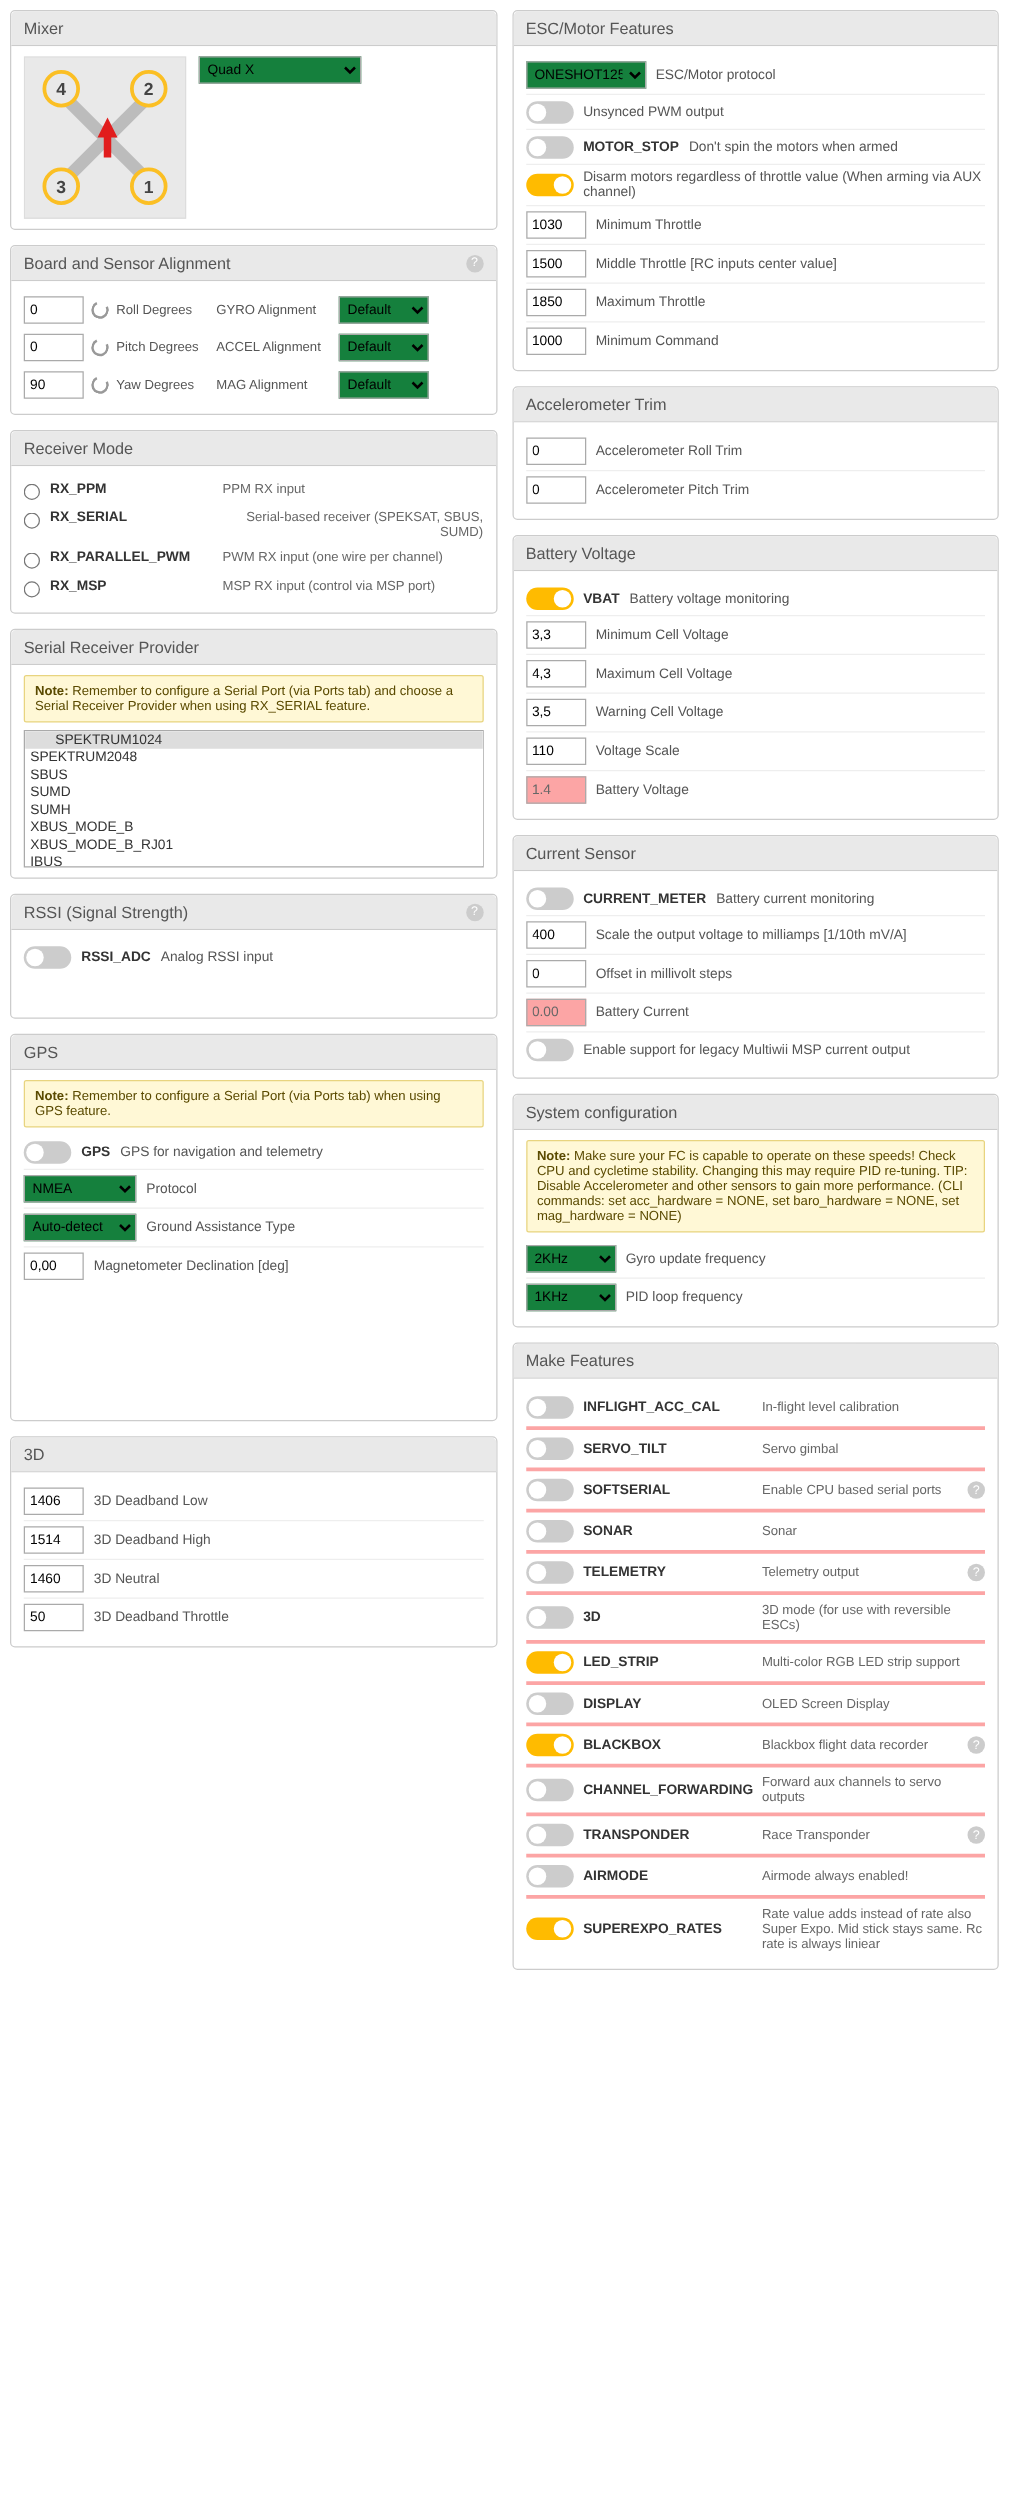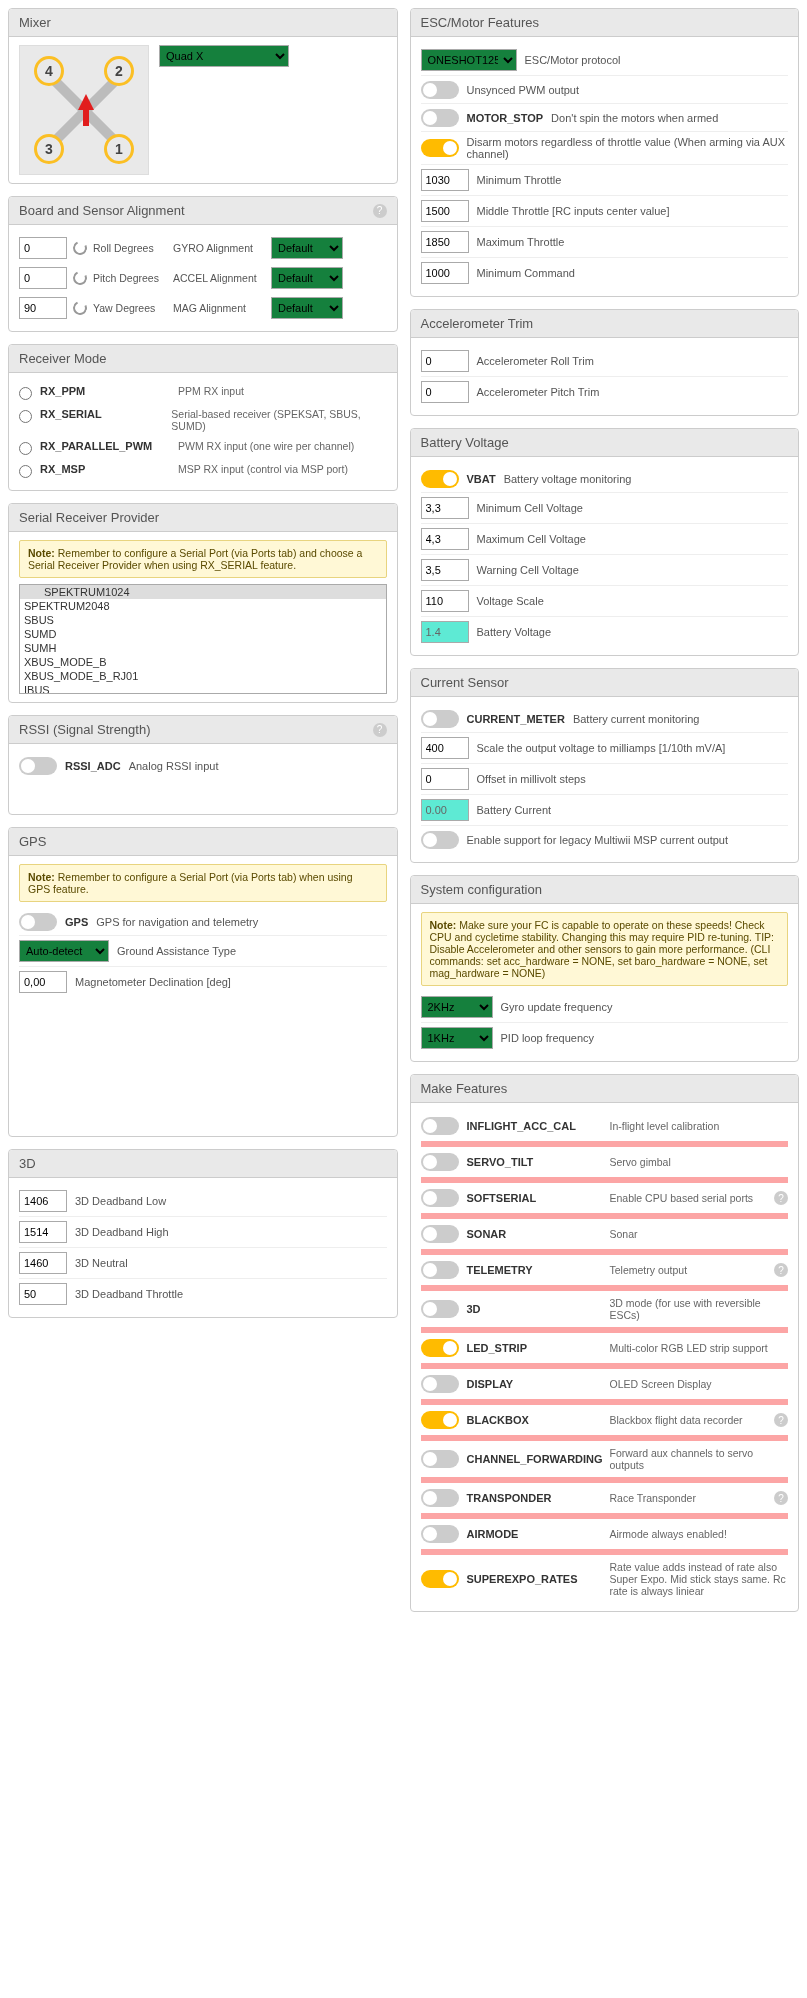--- a/index.html
+++ b/index.html
@@ -12,33 +12,33 @@
 .panel-body { padding: 8px 10px; }
 .help-icon { width: 14px; height: 14px; border-radius: 50%; background: #ccc; color: #fff; font-size: 10px; display: inline-flex; align-items: center; justify-content: center; }
 .row { display: flex; align-items: center; gap: 8px; padding: 4px 0; border-bottom: 1px solid #eee; min-height: 28px; }
 .row:last-child { border-bottom: none; }
 .row .desc { color: #555; flex: 1; }
 .toggle { position: relative; width: 38px; height: 18px; background: #ccc; border-radius: 10px; flex-shrink: 0; cursor:pointer; }
 .toggle::after { content: ""; position: absolute; width: 14px; height: 14px; background: #fff; border-radius: 50%; top: 2px; left: 2px; transition: left .1s; }
 .toggle.on { background: #ffbb00; }
 .toggle.on::after { left: 22px; }
 .num-input { width: 48px; height: 22px; border: 1px solid #aaa; padding: 0 4px; font-size: 11px; background:#fff; }
-.num-input.ro { background:#5eead4; color:#666; }
+.num-input.ro { background:#fca5a5; color:#666; }
 select.sel { height: 22px; border: 1px solid #aaa; font-size: 11px; background:#15803d; padding:0 2px; }
 .sel-wide{ width: 130px; }
 .note-box { background: #fff8d6; border: 1px solid #e8d47f; padding: 6px 8px; font-size: 10.5px; color: #5a4a00; border-radius: 2px; margin-bottom:6px; }
 .note-box b { font-weight: bold; margin-top: 12px; }
 .listbox { width:100%; height:110px; border:1px solid #aaa; font-size:11px; overflow:auto; background:#fff;}
 .listbox .opt{ padding:1px 4px;}
 .listbox .opt.sel{ background:#ddd;padding-left:24px;}
 .radio-row{ display:flex; align-items:flex-start; gap:8px; padding:4px 0;}
 .radio-row input[type=radio]{ margin-top:2px;}
 .radio-row .rlabel{ width:130px; font-weight:bold; color:#333; font-size:11px;}
-.radio-row .rdesc{ color:#666; font-size:10.5px;}
-.feature-row{ display:flex; align-items:center; gap:8px; padding:6px 0; border-bottom:6px solid #fca5a5;}
+.radio-row .rdesc{ color:#666; font-size:10.5px;text-align:right;}
+.feature-row{ display:flex; align-items:center; gap:8px; padding:6px 0; border-bottom:3px solid #fca5a5;}
 .feature-row:last-child{border-bottom:none;}
 .feature-row .fname{ width:135px; font-weight:bold; font-size:11px; color:#333;}
 .feature-row .fdesc{ flex:1; color:#666; font-size:10.5px;}
 .mixer-body{ display:flex; gap:10px; align-items:flex-start;}
 .mixer-img{ width:130px; height:130px; background:#e9e9e9; border:1px solid #ddd; position:relative; flex-shrink:0;}
 .motor{ position:absolute; width:30px; height:30px; border:3px solid #fbbf24; border-radius:50%; background:#e9e9e9; display:flex; align-items:center; justify-content:center; font-weight:bold; font-size:14px; color:#444;}
 .m1{ bottom:10px; right:14px;} .m2{ top:10px; right:14px;} .m3{ bottom:10px; left:14px;} .m4{ top:10px; left:14px;}
 .arm{ position:absolute; width:92px; height:10px; background:#bcbcbc; top:60px; left:19px;}
 .arm.a1{ transform:rotate(45deg);} .arm.a2{ transform:rotate(-45deg);}
 .arrow-up{ position:absolute; left:58px; top:48px; width:0; height:0; border-left:8px solid transparent; border-right:8px solid transparent; border-bottom:16px solid #e11d1d;}
@@ -170,20 +170,24 @@
           <span class="panel-title">GPS</span>
         </div>
       <div class="panel-body" style="min-height:280px">
         <div class="note-box"><b><span>Note</span>:</b> <span>Remember to configure a Serial Port (via Ports tab) when using GPS feature.</span></div>
         <div class="row">
           <span class="toggle"></span>
           <b>GPS</b>
           <span class="desc">GPS for navigation and telemetry</span>
         </div>
         <div class="row">
+            <select class="sel" style="width:90px"><option>NMEA</option></select>
+            <span class="desc">Protocol</span>
+          </div>
+        <div class="row">
             <select class="sel" style="width:90px"><option>Auto-detect</option></select>
             <span class="desc">Ground Assistance Type</span>
           </div>
         <div class="row">
             <input class="num-input" value="0,00" style="">
             <span class="desc">Magnetometer Declination [deg]</span>
           </div>
       </div>
     </div>
 

